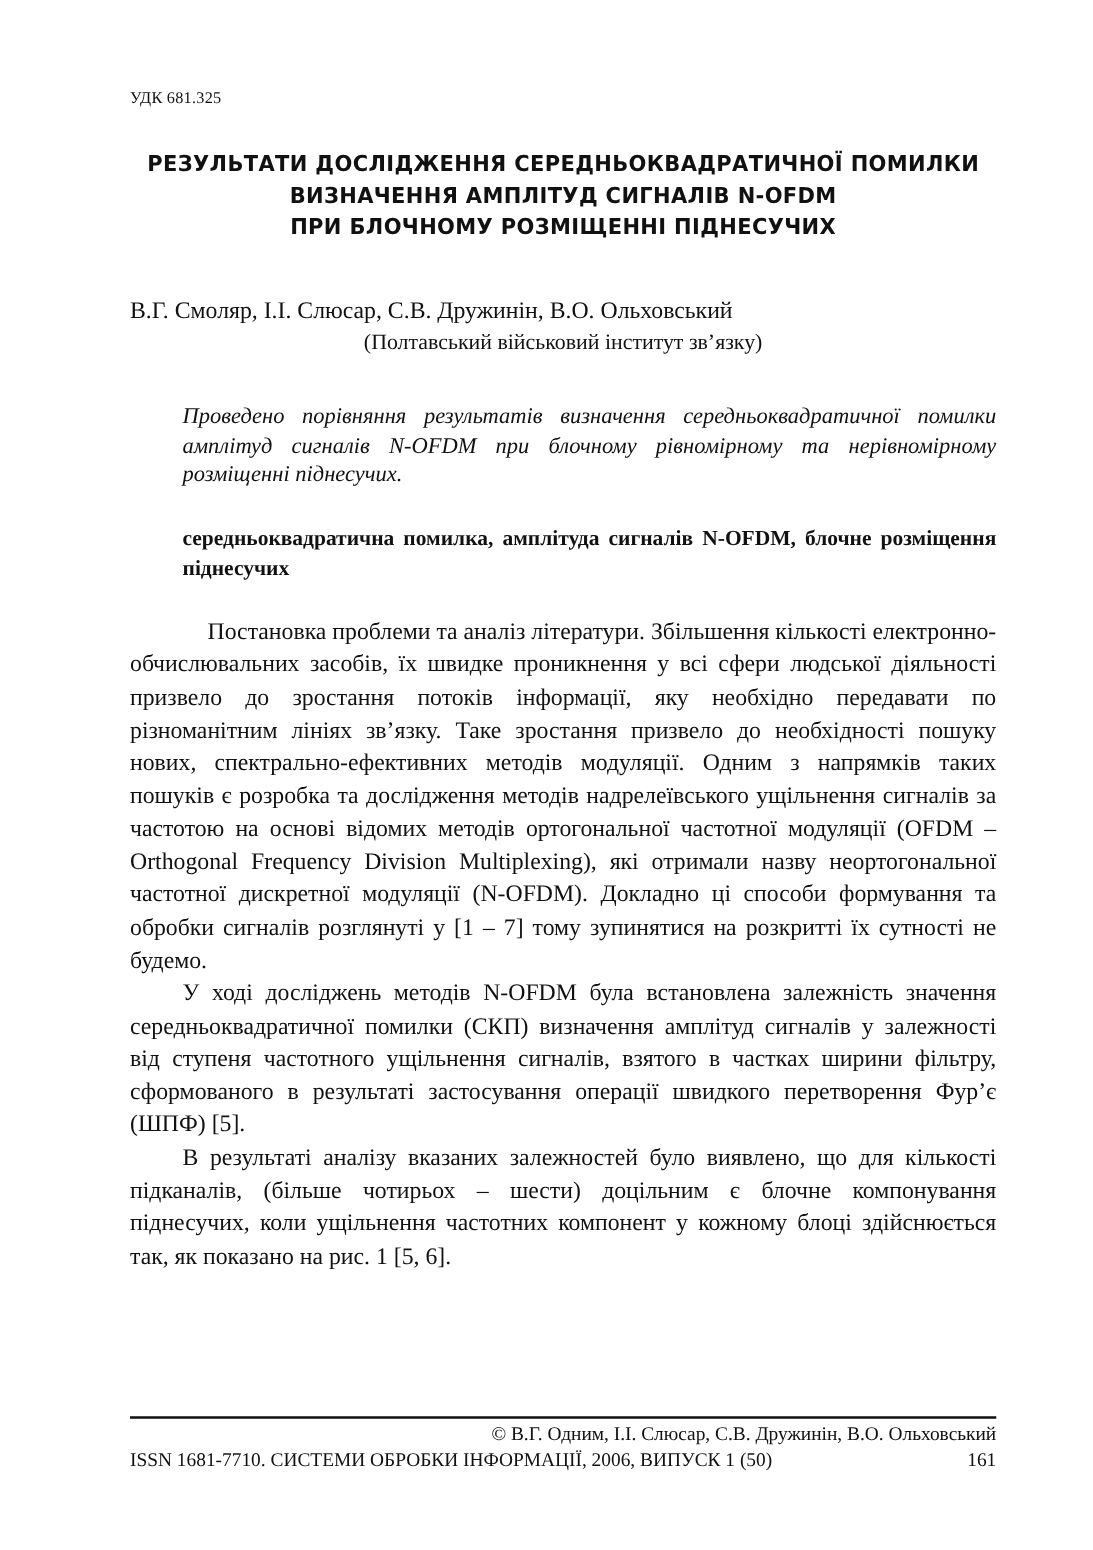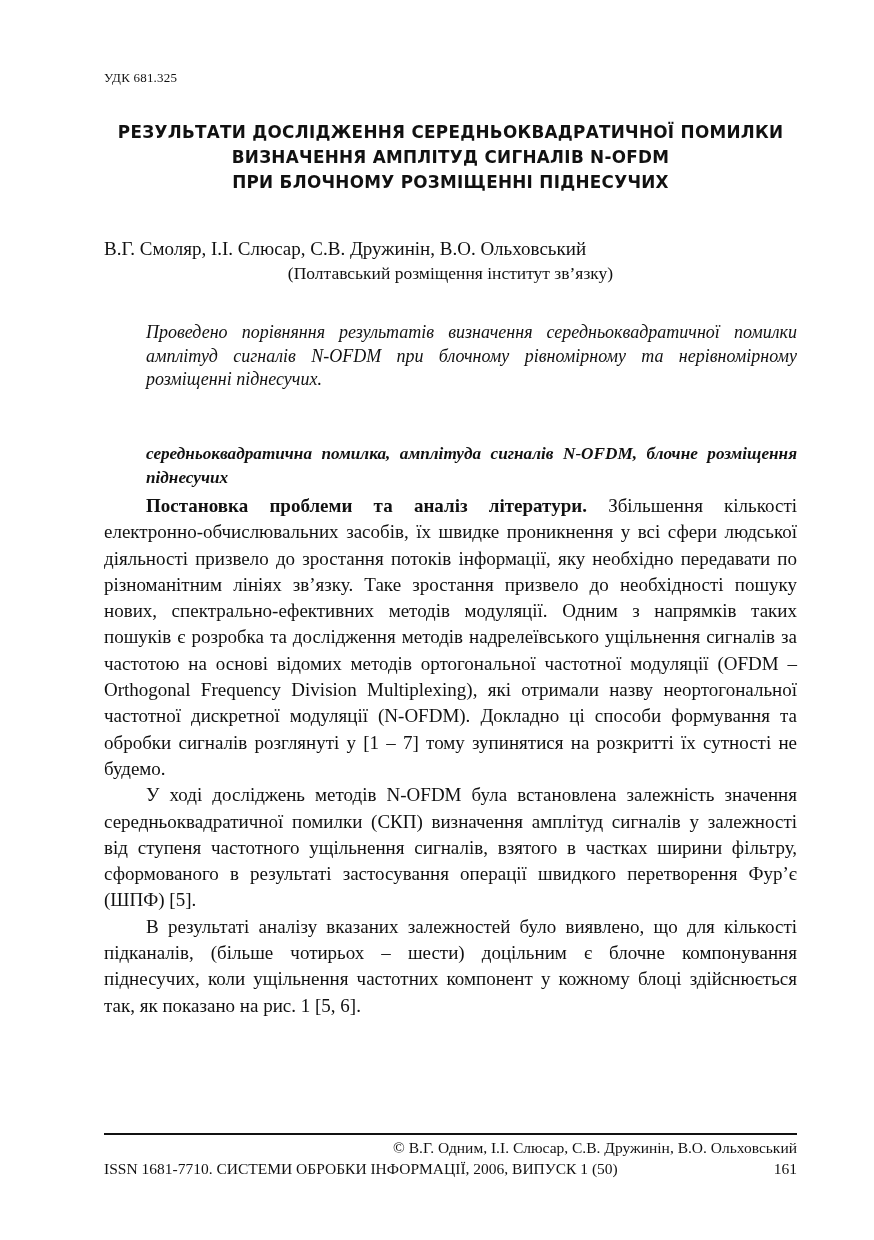--- a/index.html
+++ b/index.html
@@ -4,44 +4,44 @@
   <style>
     html, body { margin: 0; padding: 0; background: #ffffff; }
     body { width: 874px; height: 1240px; position: relative; overflow: hidden; color: #111; }
     .page { position: absolute; left: 104px; top: 0; width: 693px; font-family: "Liberation Serif", serif; }
     .udk { position: absolute; top: 70px; left: 0; font-size: 13px; letter-spacing: 0.2px; }
     .title { position: absolute; top: 120px; left: 0; width: 693px; text-align: center; font-family: "DejaVu Sans", sans-serif; font-weight: bold; font-size: 17.5px; line-height: 25px; letter-spacing: 0.3px; transform: scaleX(0.96); transform-origin: center top; }
     .title div { white-space: nowrap; }
     .authors { position: absolute; top: 237px; left: 0; width: 693px; text-align: left; font-size: 19px; line-height: 24px; }
     .affil { position: absolute; top: 261px; left: 0; width: 693px; text-align: center; font-size: 17.5px; line-height: 24px; }
     .abstract { position: absolute; top: 321px; left: 42px; width: 651px; font-style: italic; font-size: 18px; line-height: 23.5px; text-align: justify; }
-    .keywords { position: absolute; top: 442px; left: 42px; width: 651px; font-style: italic; font-weight: bold; font-size: 17.2px; line-height: 24px; text-align: justify; }
+    .keywords { position: absolute; top: 419px; left: 42px; width: 651px; font-weight: bold; font-size: 17.2px; line-height: 24px; text-align: justify; }
     .body { position: absolute; top: 493px; left: 0; width: 693px; font-size: 19px; line-height: 26.3px; text-align: justify; }
     .body p { margin: 0; text-indent: 42px; }
-    .body b { font-weight: bold; }
+    .body b { font-weight: normal; margin-left: 20px; }
     .rule { position: absolute; top: 1133px; left: 0; width: 693px; height: 2px; background: #111; }
     .copyright { position: absolute; top: 1138px; right: 0; font-size: 15.5px; line-height: 20px; text-align: right; }
     .footer { position: absolute; top: 1159px; left: 0; width: 693px; font-size: 15.5px; line-height: 20px; }
     .footer .journal { position: absolute; left: 0; white-space: nowrap; }
     .footer .pagenum { position: absolute; right: 0; }
   </style>
 </head>
 <body>
 
 <div class="page">
   <div class="udk">УДК 681.325</div>
 
   <div class="title">
     <div>РЕЗУЛЬТАТИ ДОСЛІДЖЕННЯ СЕРЕДНЬОКВАДРАТИЧНОЇ ПОМИЛКИ</div>
     <div>ВИЗНАЧЕННЯ АМПЛІТУД СИГНАЛІВ N-OFDM</div>
     <div>ПРИ БЛОЧНОМУ РОЗМІЩЕННІ ПІДНЕСУЧИХ</div>
   </div>
 
   <div class="authors">В.Г. Смоляр, І.І. Слюсар, С.В. Дружинін, В.О. Ольховський</div>
-  <div class="affil">(Полтавський розміщення інститут зв’язку)</div>
+  <div class="affil">(Полтавський військовий інститут зв’язку)</div>
 
   <div class="abstract">Проведено порівняння результатів визначення середньоквадратичної помилки амплітуд сигналів N-OFDM при блочному рівномірному та нерівномірному розміщенні піднесучих.</div>
   <div class="keywords">середньоквадратична помилка, амплітуда сигналів  N-OFDM, блочне розміщення піднесучих</div>
 
   <div class="body">
     <p><b>Постановка проблеми та аналіз літератури.</b><span> Збільшення кількості електронно-обчислювальних засобів, їх швидке проникнення у всі сфери людської діяльності призвело до зростання потоків інформації, яку необхідно передавати по різноманітним лініях зв’язку. Таке зростання призвело до необхідності пошуку нових, спектрально-ефективних методів модуляції. Одним з напрямків таких пошуків є розробка та дослідження методів надрелеївського ущільнення сигналів за частотою на основі відомих методів ортогональної частотної модуляції (OFDM – Orthogonal Frequency Division Multiplexing), які отримали назву неортогональної частотної дискретної модуляції (N-OFDM). Докладно ці способи формування та обробки сигналів розглянуті у [1 – 7] тому зупинятися на розкритті їх сутності не будемо.</span></p>
     <p><span>У ході досліджень методів N-OFDM була встановлена залежність значення середньоквадратичної помилки (СКП) визначення амплітуд сигналів у залежності від ступеня частотного ущільнення сигналів, взятого в частках ширини фільтру, сформованого в результаті застосування операції швидкого перетворення Фур’є (ШПФ) [5].</span></p>
     <p><span>В результаті аналізу вказаних залежностей було виявлено, що для кількості підканалів, (більше чотирьох – шести) доцільним є блочне компонування піднесучих, коли ущільнення частотних компонент у кожному блоці здійснюється так, як показано на рис. 1 [5, 6].</span></p>
   </div>
 

